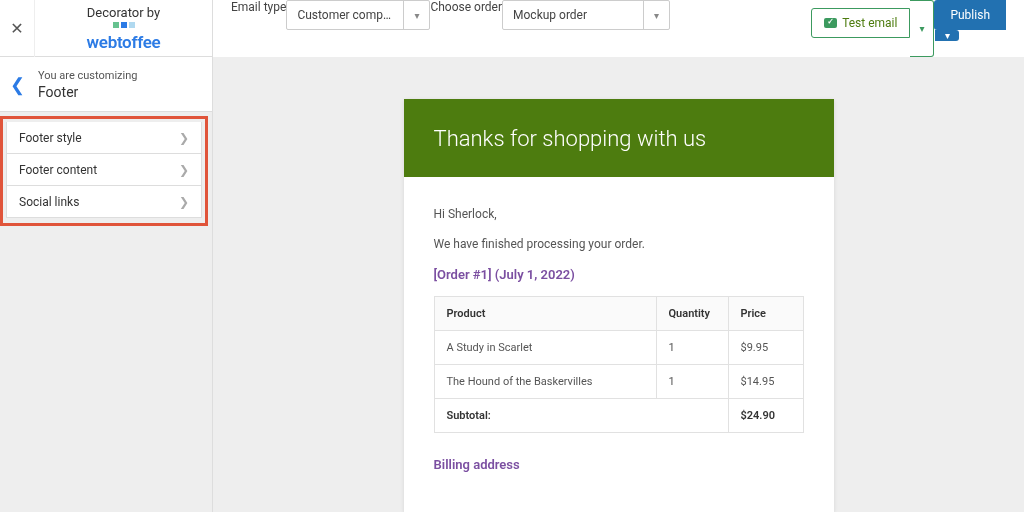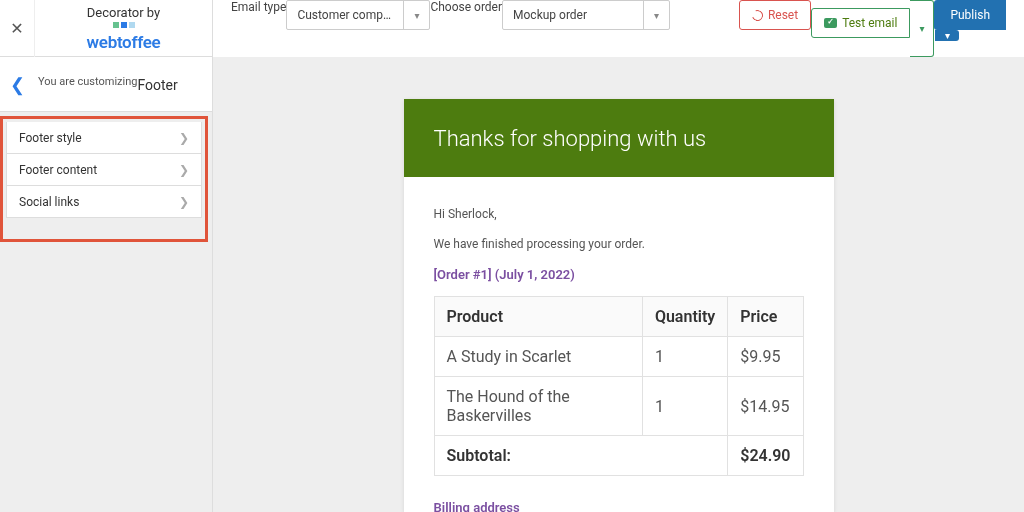--- a/index.html
+++ b/index.html
@@ -12,24 +12,24 @@
 .brand-top { font-size: 13px; color: #333; }
 .brand-logo { display: flex; align-items: center; justify-content: center; gap: 4px; margin-top: 2px; flex-direction: column; }
 .logo-squares { display: inline-flex; gap: 2px; }
 .logo-squares span { width: 6px; height: 6px; }
 .sq1 { background: #66c28f; }
 .sq2 { background: #2c7be5; }
 .sq3 { background: #b0d9f0; }
 .brand-text { font-weight: 600; font-size: 17px; color: #2c7be5; letter-spacing: -0.3px; }
 .crumb { height: 55px; background: #fff; display: flex; align-items: center; border-bottom: 1px solid #ddd; padding: 0 10px; }
 .back-btn { width: 28px; color: #2c7be5; font-size: 18px; cursor: pointer; }
-.crumb-text { display: flex; flex-direction: row; }
+.crumb-text { display: flex; flex-direction: column; }
 .crumb-label { font-size: 11px; color: #555; }
 .crumb-title { font-size: 14px; color: #333; margin-top: 2px; }
-.options-wrap { position: relative; margin: 4px 4px 0 0; padding: 6px 6px 24px 6px; }
+.options-wrap { position: relative; margin: 4px 4px 0 0; padding: 6px 6px 8px 6px; }
 .highlight-box { position: absolute; inset: 0; border: 3px solid #e0543a; pointer-events: none; }
 .option-row { background: #fff; border: 1px solid #ddd; height: 32px; display: flex; align-items: center; justify-content: space-between; padding: 0 12px; font-size: 12px; color: #333; cursor: pointer; border-top: none; }
 .option-row:first-child { border-top: 1px solid #ddd; }
 .chev { color: #aaa; font-size: 12px; }
 .main { flex: 1; display: flex; flex-direction: column; }
 .topbar { height: 57px; background: #fff; display: flex; padding: 0 18px; }
 .field-label { font-size: 12px; color: #444; }
 .dropdown { display: flex; align-items: center; border: 1px solid #ccc; border-radius: 2px; height: 30px; }
 .dropdown .val { padding: 0 10px; font-size: 12px; color: #444; white-space: nowrap; overflow: hidden; text-overflow: ellipsis; }
 .dropdown .caret { width: 26px; height: 30px; border-left: 1px solid #ccc; display: flex; align-items: center; justify-content: center; color: #888; font-size: 10px; cursor: pointer; }
@@ -45,21 +45,21 @@
 .btn-publish { background: #2271b1; color: #fff; border: none; border-radius: 3px 0 0 3px; padding: 0 16px; }
 .btn-publish-caret { width: 24px; background: #2271b1; color: #fff; display: flex; align-items: center; justify-content: center; border-radius: 0 3px 3px 0; margin-left: 1px; cursor: pointer; font-size: 10px; }
 .canvas { flex: 1; background: #eee; overflow: hidden; display: flex; justify-content: center; padding-top: 42px; }
 .email { width: 430px; background: #fff; box-shadow: 0 1px 4px rgba(0,0,0,0.1); }
 .email-header { background: #4d7c0f; height: 78px; display: flex; align-items: center; padding: 0 30px; }
 .email-title { color: #fff; font-size: 22px; font-weight: 300; }
 .email-body { padding: 30px 30px 10px 30px; font-size: 12px; color: #555; }
 .greeting { margin-bottom: 16px; }
 .processing { margin-bottom: 16px; }
 .order-link { color: #7b4fa1; font-weight: 600; font-size: 13px; margin-bottom: 14px; }
-.order-table { width: 100%; border-collapse: collapse; font-size: 16px; }
+.order-table { width: 100%; border-collapse: collapse; font-size: 11px; }
 .order-table th, .order-table td { border: 1px solid #e1e1e1; padding: 10px 12px; text-align: left; }
 .order-table th { background: #fafafa; font-weight: 600; color: #333; }
 .qty-col { width: 72px; }
 .price-col { width: 75px; }
 .summary-row td { font-weight: 600; color: #333; }
 .billing-head { color: #7b4fa1; font-weight: 600; font-size: 13px; margin-top: 24px; }
 .reset-icon { width: 11px; height: 11px; border: 1.4px solid #d9534f; border-radius: 50%; border-left-color: transparent; transform: rotate(25deg); position: relative; }
 .mail-icon { width: 13px; height: 10px; background: #3c9a5f; border-radius: 2px; position: relative; }
 .mail-icon::before { content: "✓"; position: absolute; color: #fff; font-size: 8px; left: 3px; top: -1px; font-weight: bold; }
 </style>
@@ -112,24 +112,20 @@
       <div class="dropdown dd1">
         <span class="val">Customer completed or…</span>
         <span class="caret">▾</span>
       </div>
       <span class="field-label">Choose order</span>
       <div class="dropdown dd2">
         <span class="val">Mockup order</span>
         <span class="caret">▾</span>
       </div>
       <div class="spacer"></div>
-      <div class="btn btn-reset">
-        <span class="reset-icon"></span>
-        <span>Reset</span>
-      </div>
       <div class="btn-test-group">
         <div class="btn btn-test">
           <span class="mail-icon"></span>
           <span>Test email</span>
         </div>
         <div class="btn-test-caret">▾</div>
       </div>
       <div class="btn-publish-group">
         <div class="btn btn-publish">
           <span>Publish</span>

